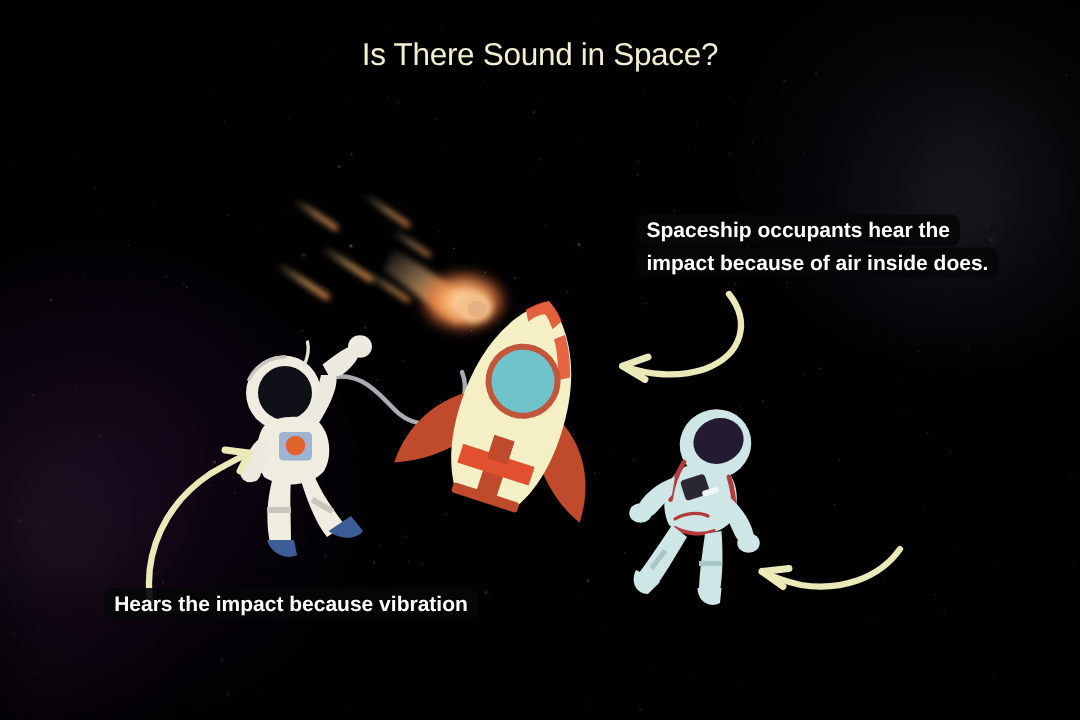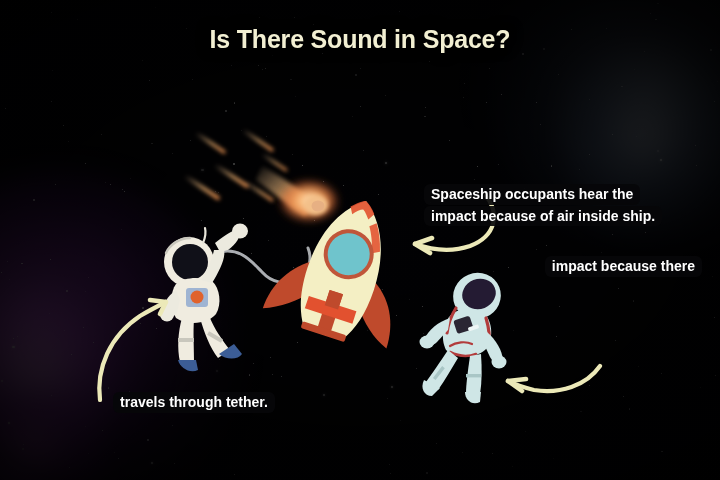--- a/index.html
+++ b/index.html
@@ -88,22 +88,22 @@
     border-radius: 50%;
   }
 
   
   .title {
     position: absolute;
     left: 0; right: 0;
     top: 25px;
     text-align: center;
     color: #f2efd2;
-    font-size: 25px;
-    font-weight: bold;
+    font-size: 21px;
+    font-weight: normal;
     letter-spacing: -0.2px;
     text-shadow: 0 0 7px rgba(0,0,0,0.95), 0 0 14px rgba(0,0,0,0.9);
   }
   .subtitle-wrap {
     position: absolute;
     left: 0; right: 0;
     top: 62px;
     text-align: center;
   }
   .sub-line {
@@ -126,21 +126,21 @@
     font-weight: bold;
     line-height: 1.33;
   }
   .callout span.cl {
     display: inline-block;
     background: rgba(6,6,9,0.92);
     border-radius: 6px;
     padding: 1px 7px;
     margin-bottom: 1px;
   }
-  #callout-ship    { top: 143px; left: 424px; width: 280px; text-align: left; margin-top: 41px; }
+  #callout-ship    { top: 143px; left: 424px; width: 280px; text-align: left; }
   #callout-external{ top: 256px; right: 18px; width: 240px; text-align: right; }
   #callout-tether  { top: 392px; left: 34px;  width: 320px; text-align: center; }
 
   .watermark {
     position: absolute;
     right: 16px;
     bottom: 11px;
     color: #ffffff;
     font-size: 11px;
     font-weight: bold;
@@ -540,24 +540,23 @@
       <path d="M 166 302 L 150 300 M 166 302 L 160 314" stroke-width="4.6"></path>
     </g>
   </svg>
 
   <div class="title">Is There Sound in Space?</div>
   <div class="subtitle-wrap">
   </div>
 
   <div class="callout" id="callout-ship">
     <div><span class="cl">Spaceship occupants hear the</span></div>
-    <div><span class="cl">impact because of air inside ship.</span></div>
+    <div><span class="cl">impact because of air inside does.</span></div>
   </div>
 
   <div class="callout" id="callout-external">
-    <div><span class="cl">impact because there</span></div>
   </div>
 
   <div class="callout" id="callout-tether">
-    <div><span class="cl">travels through tether.</span></div>
+    <div><span class="cl">Hears the impact because vibration</span></div>
   </div>
 
 </div>
 
 </body></html>

